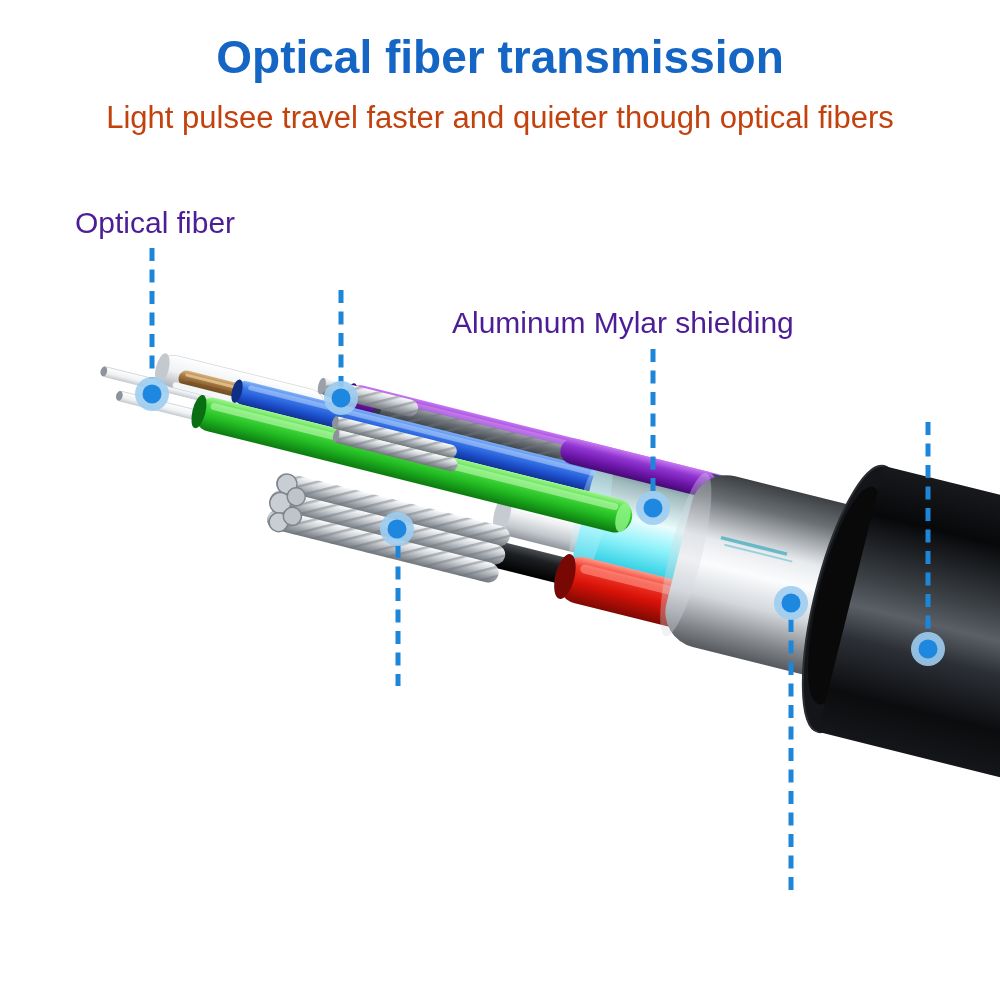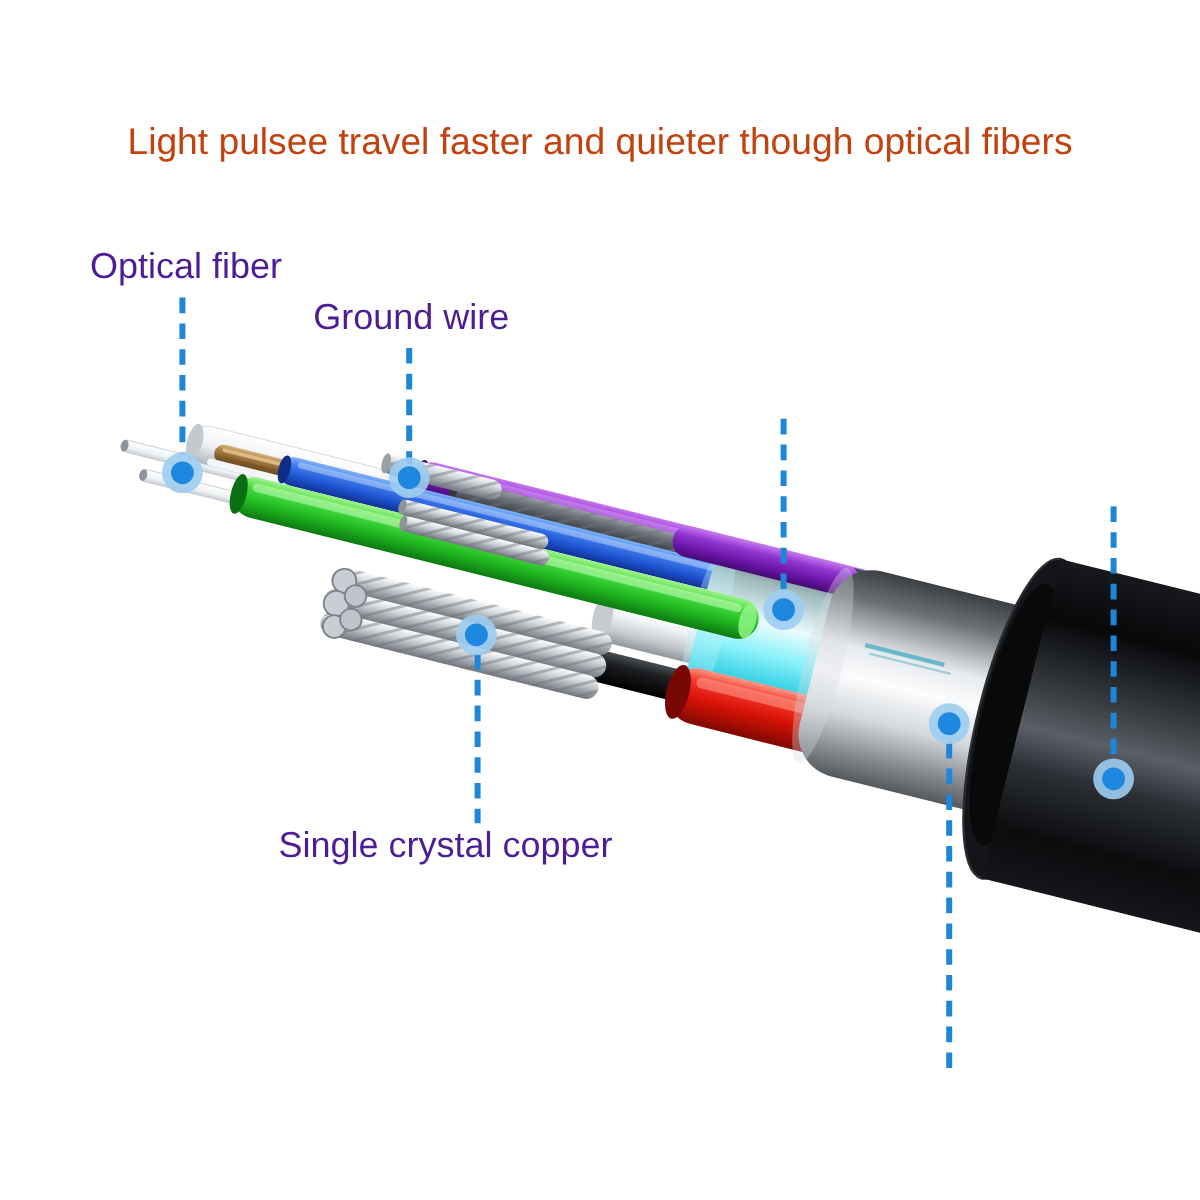--- a/index.html
+++ b/index.html
@@ -24,20 +24,21 @@
   .label-mylar           { left:452px; top:306px; }
   .label-pvc             { left:806px; top:382px; }
   .label-copper          { left:232px; top:688px; }
   .label-film            { left:466px; top:900px; }
 </style>
 </head>
 <body>
 
 <div class="page">
 
+  <div class="title">Optical fiber transmission</div>
   <div class="subtitle">Light pulsee travel faster and quieter though optical fibers</div>
 
   <svg class="diagram-svg" viewBox="0 0 1000 1000">
     <defs>
       <linearGradient id="gFiber" x1="0" y1="0" x2="0" y2="1">
         <stop offset="0" stop-color="#fefefe"></stop>
           <stop offset="0.6" stop-color="#eef1f3"></stop>
           <stop offset="1" stop-color="#c6ccd1"></stop>
       </linearGradient>
       <linearGradient id="gWhiteCable" x1="0" y1="0" x2="0" y2="1">
@@ -287,16 +288,15 @@
           <circle cx="791" cy="603" r="9.5" fill="#1e87e0"></circle>
       </g>
       <g>
         <circle cx="928" cy="649" r="17" fill="#9dcdf1" fill-opacity="0.9"></circle>
           <circle cx="928" cy="649" r="9.5" fill="#1e87e0"></circle>
       </g>
     </g>
   </svg>
 
   <div class="label label-optical-fiber">Optical fiber</div>
-  <div class="label label-ground-wire">Ground wire</div>
-  <div class="label label-copper">Single crystal copper</div>
+  <div class="label label-mylar">Aluminum Mylar shielding</div>
 
 </div>
 
 </body></html>

